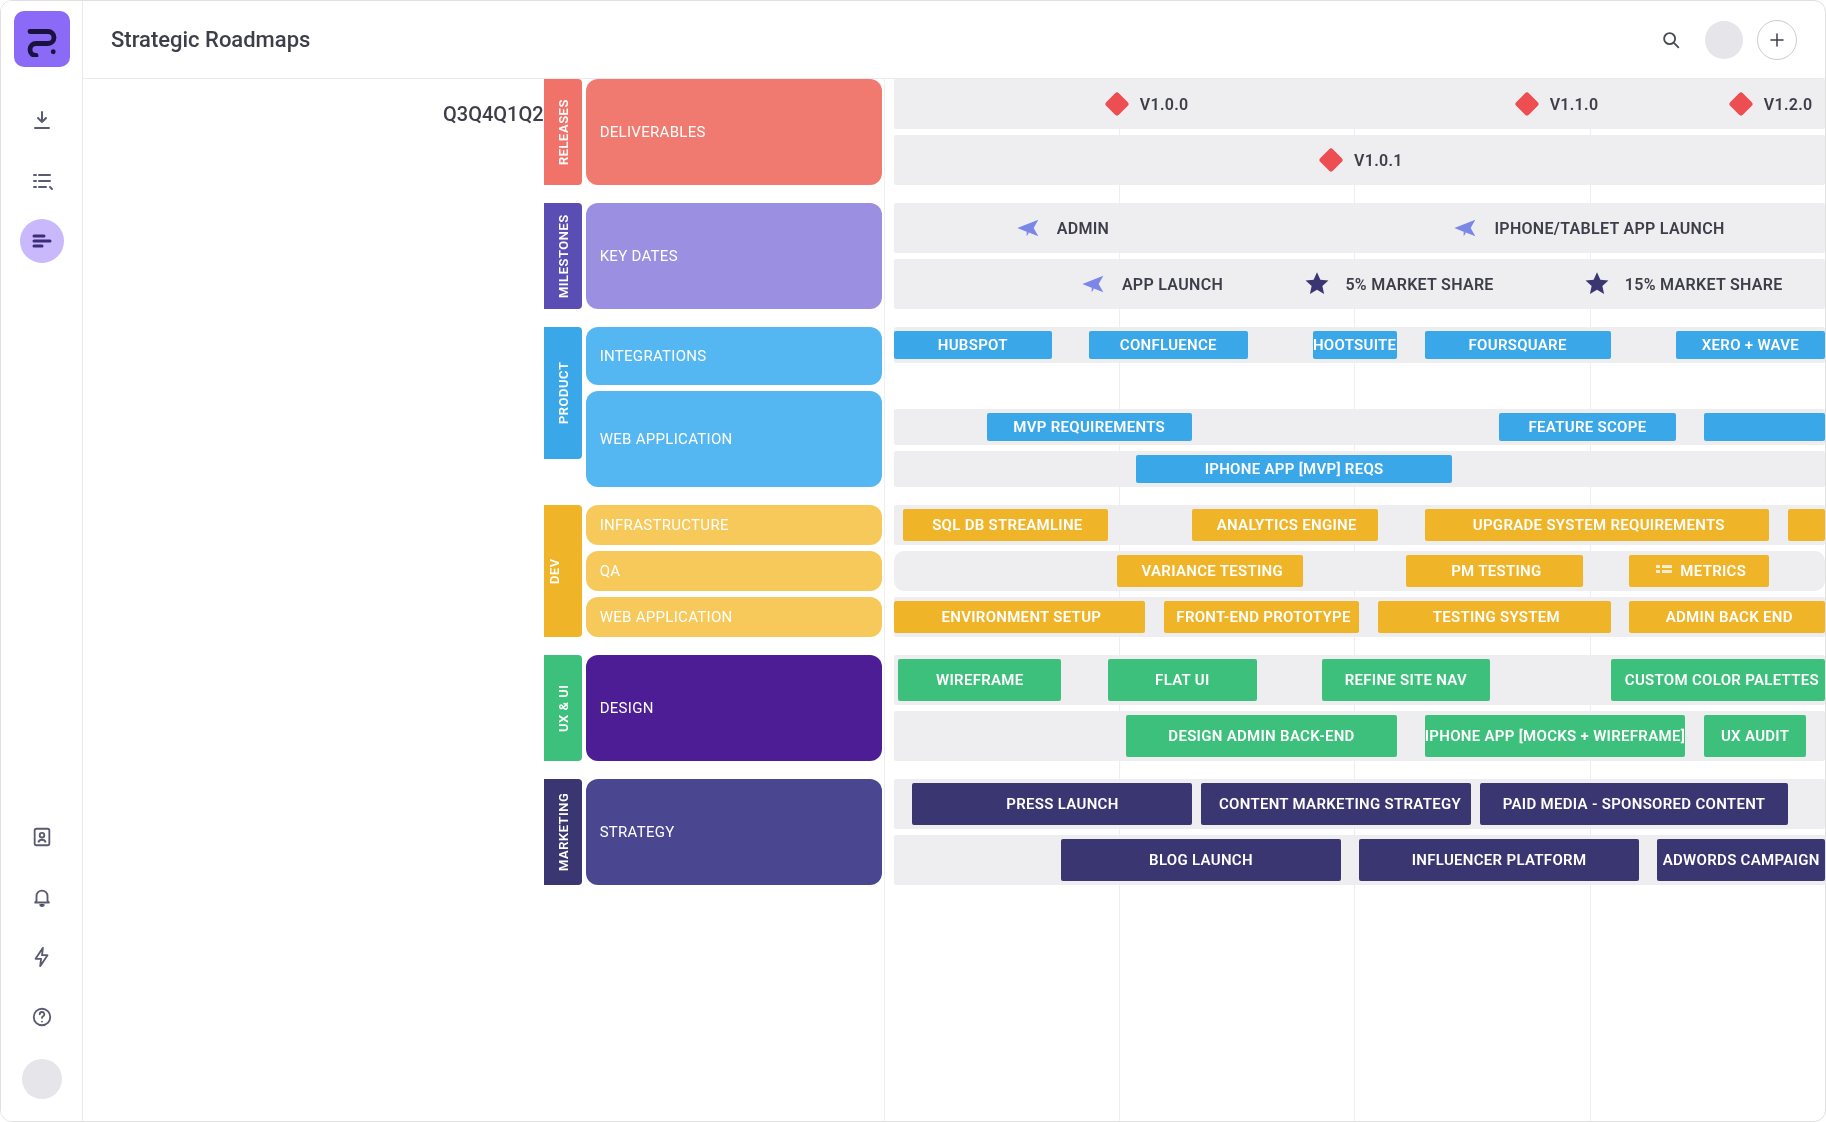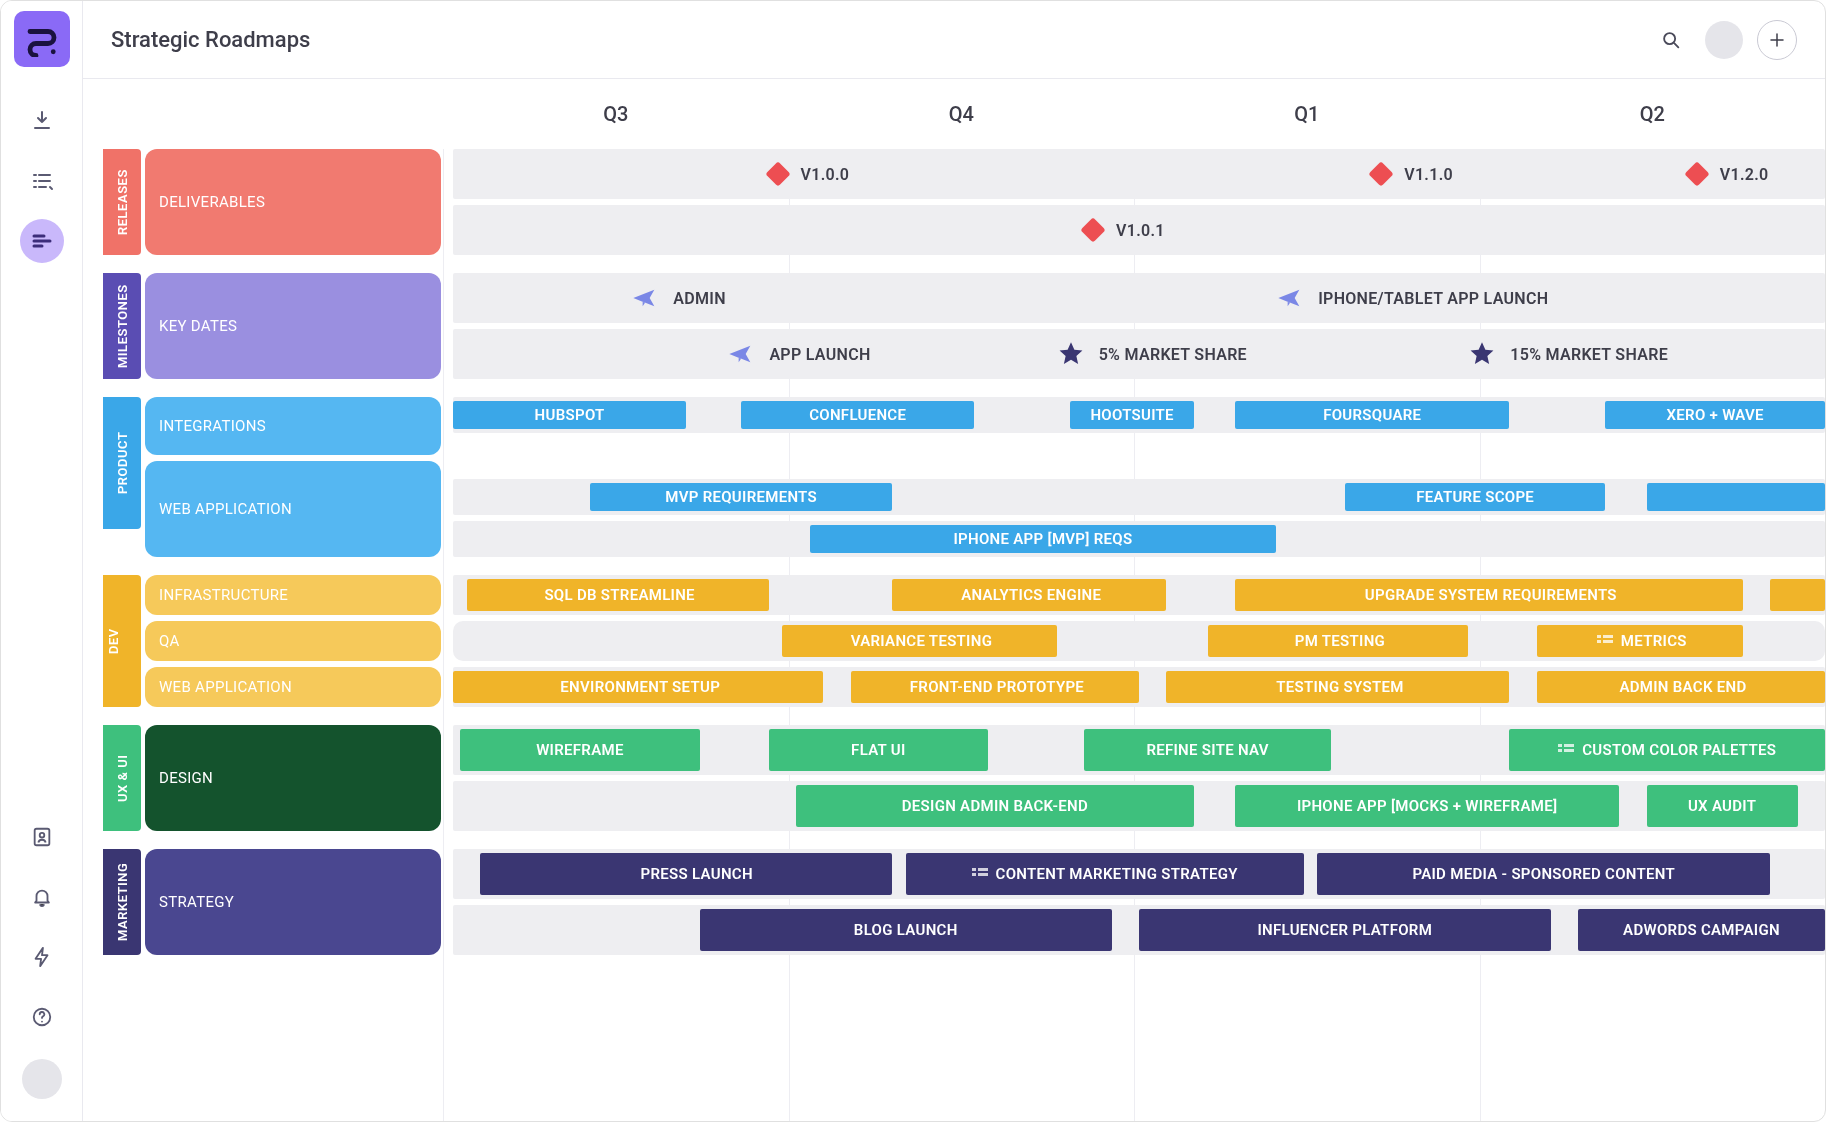--- a/index.html
+++ b/index.html
@@ -58,21 +58,21 @@
     color:#4a4a5a; margin-left:12px; cursor:pointer; border-radius:50%;
   }
   .topbar .user-dot { width:38px;height:38px;border-radius:50%;background:#e5e5ea; margin-left:14px; }
   .topbar .add-btn {
     width:40px;height:40px;border-radius:50%;
     border:1.5px solid #c9c9d3;display:flex;align-items:center;justify-content:center;
     margin-left:14px;color:#3e3e4a;cursor:pointer;font-size:22px;font-weight:400;
   }
   
   .timeline {
-    flex:1; overflow:hidden; display:flex; flex-direction:column;
+    flex:1; overflow:hidden; display:flex; flex-direction:row;
     padding-left: 20px;
   }
   .grid-wrap { position:relative; flex:1; overflow:hidden; }
   
   .cols-header {
     display:flex; height:70px; align-items:center;
     padding-left: 340px; 
     color:#3e3e4a; font-size:20px; font-weight:500;
     border-bottom: none;
   }
@@ -148,21 +148,21 @@
   .c-red    { background:#f07268; }
   .c-red-l  { background:#f17a70; }
   .c-purp   { background:#5a4db3; }
   .c-purp-l { background:#9a8fe0; }
   .c-blue   { background:#3aa7e8; }
   .c-blue-l { background:#55b7f2; }
   .c-blue-t { background:#3aa7e8; } 
   .c-yel    { background:#f0b429;padding-left:18px; }
   .c-yel-l  { background:#f6c95a; }
   .c-grn    { background:#3ec07d; }
-  .c-grn-l  { background:#14532d; }
+  .c-grn-l  { background:#4c1d95; }
   .c-navy   { background:#3a3672; }
   .c-navy-l { background:#4a4790; }
 
   .diamond {
     width:18px;height:18px; transform: rotate(45deg);
     background:#ed4e52; border-radius:3px;
   }
   svg { display:block; }
 </style>
 </head>

